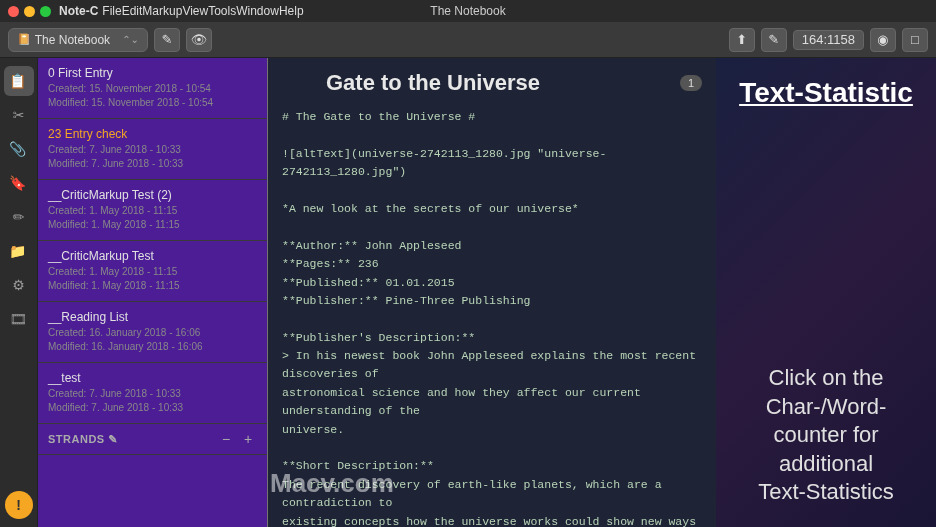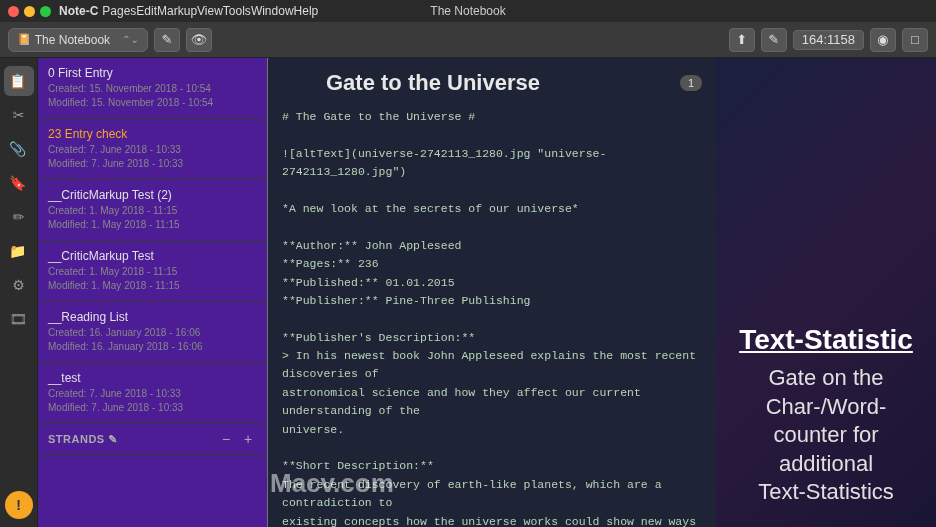--- a/index.html
+++ b/index.html
@@ -235,21 +235,21 @@
       white-space: pre-wrap;
     }
 
     
     .right-panel {
       width: 220px;
       background: linear-gradient(135deg, #1a2040 0%, #2a1a3e 50%, #1a1535 100%);
       display: flex;
       flex-direction: column;
       align-items: center;
-      justify-content: flex-end;
+      justify-content: space-between;
       padding: 20px;
       text-align: center;
       flex-shrink: 0;
     }
     .stat-title {
       font-size: 28px;
       font-weight: 900;
       color: white;
       text-decoration: underline;
       line-height: 1.1;
@@ -293,21 +293,21 @@
 </head>
 <body>
 
 <div class="menu-bar">
   <div class="traffic-lights">
     <div class="tl tl-red"></div>
     <div class="tl tl-yellow"></div>
     <div class="tl tl-green"></div>
   </div>
   <span class="app-name menu-item">Note-C</span>
-  <span class="menu-item">Pages</span>
+  <span class="menu-item">File</span>
   <span class="menu-item">Edit</span>
   <span class="menu-item">Markup</span>
   <span class="menu-item">View</span>
   <span class="menu-item">Tools</span>
   <span class="menu-item">Window</span>
   <span class="menu-item">Help</span>
   <span class="menu-bar-title">The Notebook</span>
 </div>
 
 <div class="toolbar">
@@ -451,21 +451,21 @@
 physics. If John's theories could be realized somehow, it probably would
 change our daily lives drastically, for the better or the worse.
 
 **Conclusion:**
 {= The conclusion - Still to write =}</div>
   </div>
 
   <div class="right-panel">
     <div class="stat-title">Text-Statistic</div>
     <div class="stat-description">
-      <span>Gate on the</span><br>
+      <span>Click on the</span><br>
       <strong>Char-/Word-</strong><br>
       <span>counter for</span><br>
       <span>additional</span><br>
       <strong>Text-Statistics</strong>
     </div>
   </div>
 
 </div>
 
 <div class="watermark">

